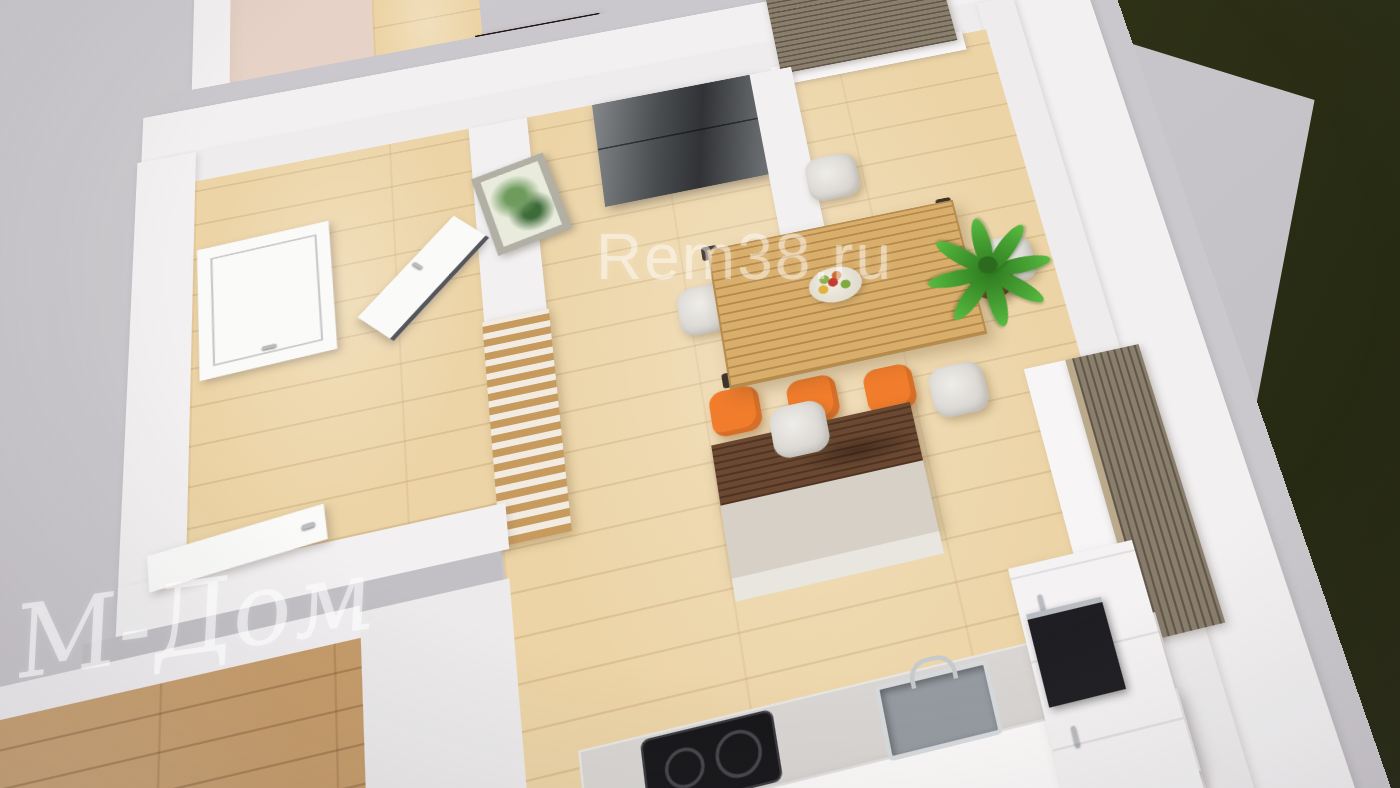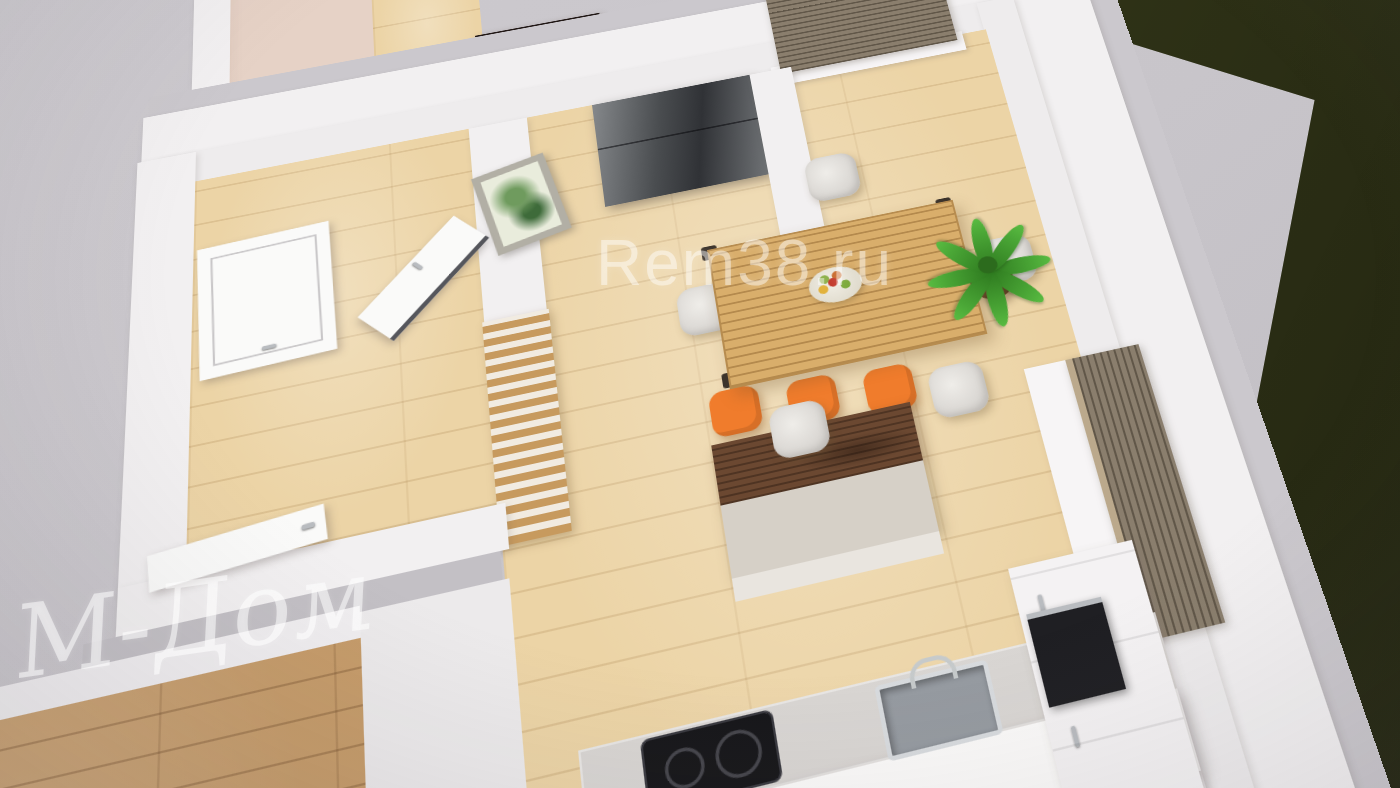--- a/index.html
+++ b/index.html
@@ -84,21 +84,21 @@
      #e9ecdc;}
   .pot{border-radius:50%;background:radial-gradient(circle at 40% 35%, #9a6a42, #5e3a22 80%);
        box-shadow:4px 6px 10px rgba(60,40,20,.4);}
   .leaf{position:absolute;left:66px;top:57px;width:64px;height:18px;border-radius:50%;
         background:linear-gradient(90deg,#2e7a1f,#4aa636 70%,#59bb41);transform-origin:0 50%;
         box-shadow:1px 2px 3px rgba(30,60,20,.3);}
   .plantcore{border-radius:50%;background:#2c6b1d;}
   .vignette{inset:0;pointer-events:none;
      background:radial-gradient(ellipse at 55% 35%, rgba(0,0,0,0) 55%, rgba(90,85,95,.14) 100%);}
   
-  .wm-center{left:596px;top:226px;font-size:64px;letter-spacing:2px;color:rgba(255,255,255,.45);
+  .wm-center{left:596px;top:220px;font-size:64px;letter-spacing:2px;color:rgba(255,255,255,.45);
      text-shadow:0 0 8px rgba(255,255,255,.18);font-family:"Liberation Sans",sans-serif;}
   .wm-corner{left:14px;top:560px;font-size:100px;font-style:italic;font-family:"DejaVu Serif",serif;
      color:rgba(255,255,255,.52);transform:rotate(-8deg);text-shadow:0 0 6px rgba(255,255,255,.15);}
 </style>
 </head>
 <body>
 
 <div class="scene">
   <div class="abs bg" style="background: linear-gradient(140deg, rgb(205, 202, 207) 0%, rgb(200, 197, 202) 55%, rgb(191, 188, 194) 100%) rgb(200, 197, 202);"></div>
   <div class="abs lawn" style="background-color: rgb(54, 58, 26);">

